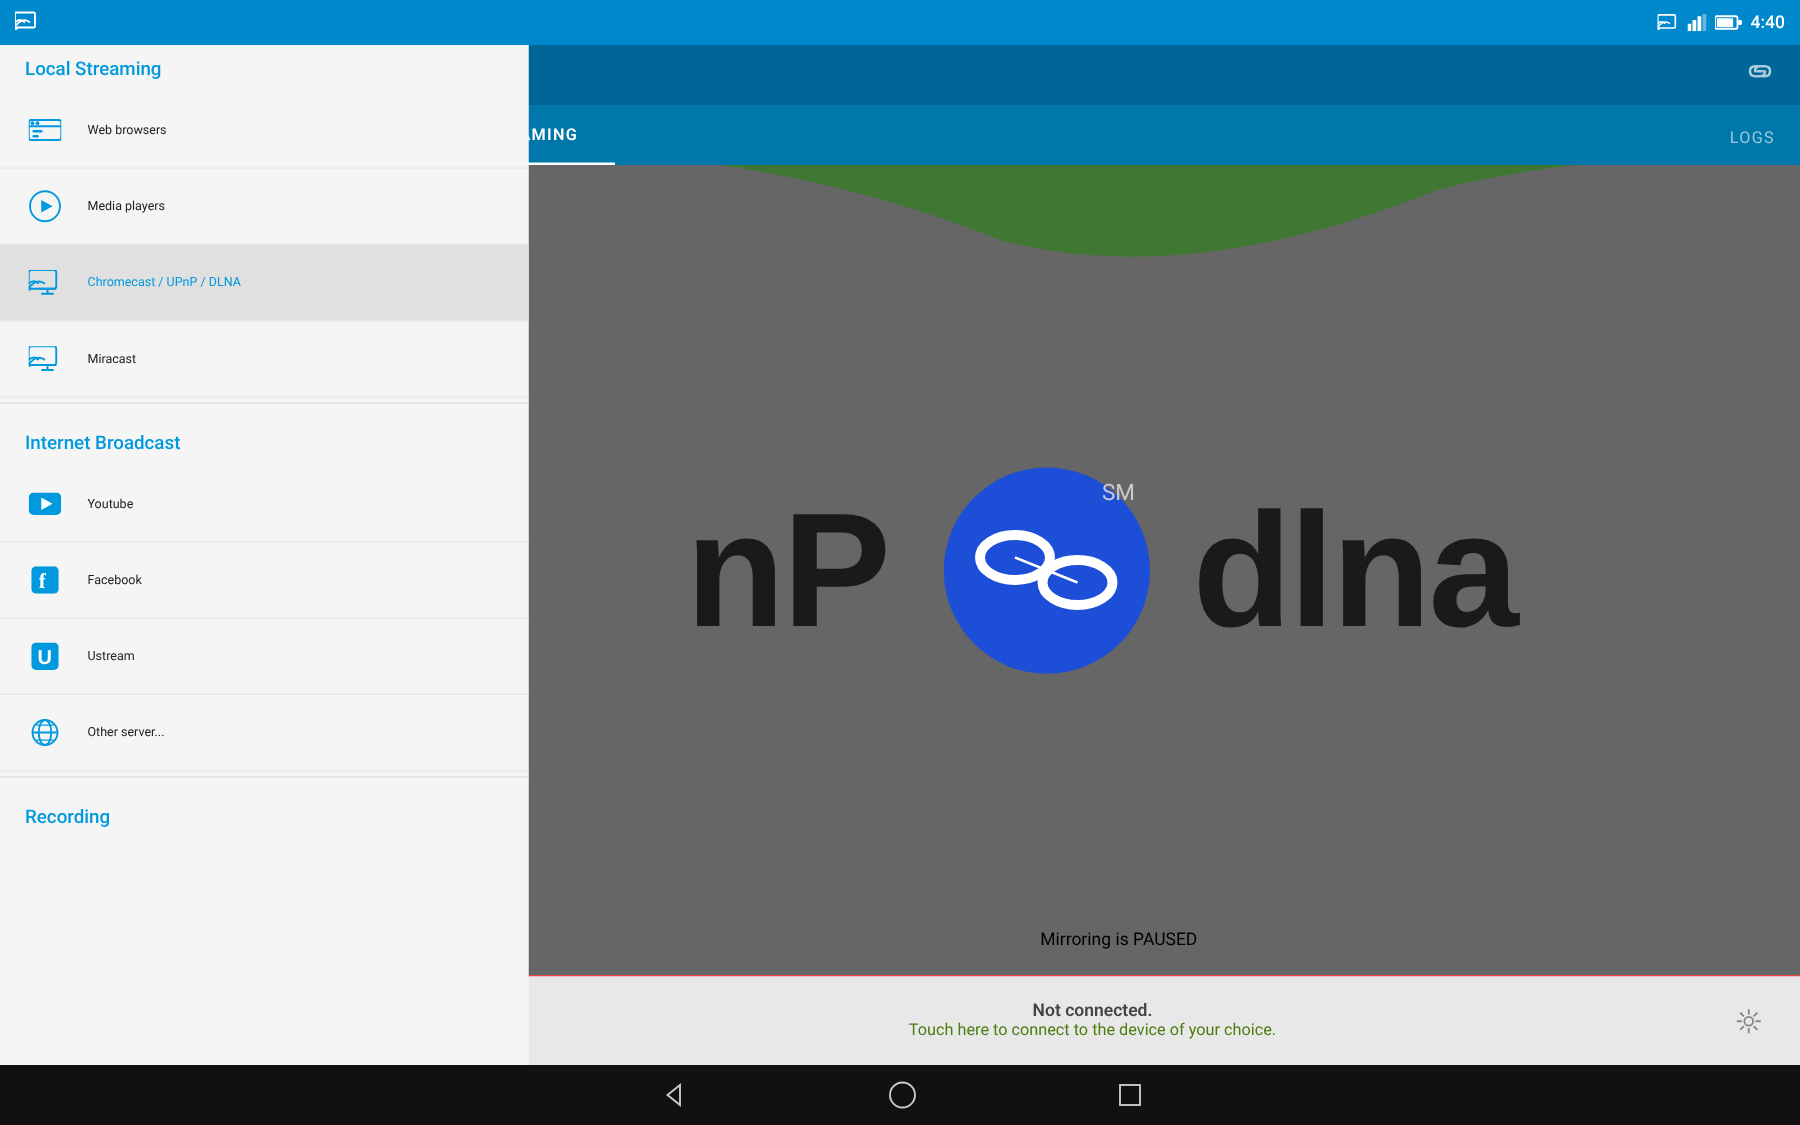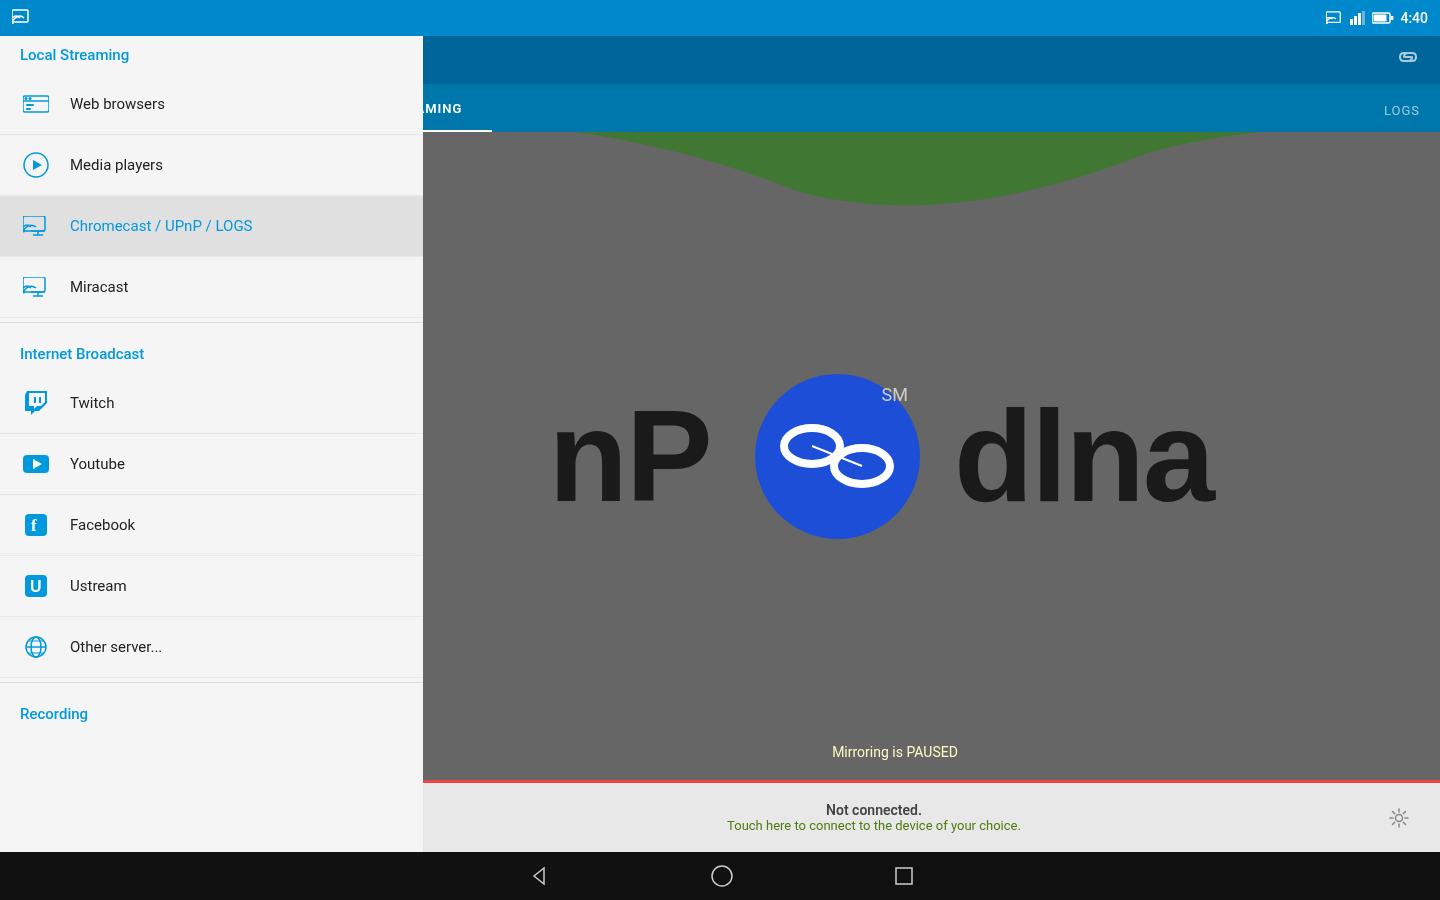--- a/index.html
+++ b/index.html
@@ -69,21 +69,21 @@
     .sidebar-item .item-icon {
       width: 32px;
       height: 32px;
       display: flex;
       align-items: center;
       justify-content: center;
       margin-right: 18px;
       flex-shrink: 0;
     }
     .sidebar-item .item-label {
-      font-size: 15px;
+      font-size: 10px;
       color: #222;
     }
     .sidebar-item.active .item-label {
       color: #0099dd;
     }
 
     .sidebar-divider {
       height: 1px;
       background: #ddd;
       margin: 4px 0;
@@ -165,34 +165,34 @@
       right: 0;
       height: 80px;
       overflow: hidden;
     }
 
     .mirroring-paused {
       position: absolute;
       bottom: 20px;
       left: 50%;
       transform: translateX(-50%);
-      color: #fef9c3;
+      color: #000000;
       font-size: 14px;
       white-space: nowrap;
     }
 
     
     .connection-bar {
       height: 72px;
       background: #e8e8e8;
       display: flex;
       align-items: center;
       padding: 0 20px;
       flex-shrink: 0;
-      border-top: 3px solid #ef4444;
+      border-top: 1px solid #ef4444;
     }
     .connection-text {
       flex: 1;
       text-align: center;
     }
     .connection-text .line1 {
       font-size: 14px;
       font-weight: 600;
       color: #444;
     }
@@ -308,21 +308,21 @@
       <svg width="26" height="20" viewBox="0 0 26 20" fill="#0099dd">
         <rect x="0" y="0" width="22" height="15" rx="2" stroke="#0099dd" stroke-width="1.5" fill="none"></rect>
         <path d="M0 11 Q4 7 8 11" stroke="#0099dd" stroke-width="1.5" fill="none"></path>
         <path d="M0 14.5 Q7 6 13 11" stroke="#0099dd" stroke-width="1.5" fill="none"></path>
         <circle cx="0.5" cy="15" r="1.5" fill="#0099dd"></circle>
         <line x1="8" y1="15" x2="22" y2="15" stroke="#0099dd" stroke-width="1.5"></line>
         <line x1="15" y1="15" x2="15" y2="19" stroke="#0099dd" stroke-width="1.5"></line>
         <line x1="10" y1="19" x2="20" y2="19" stroke="#0099dd" stroke-width="1.5"></line>
       </svg>
     </div>
-    <span class="item-label">Chromecast / UPnP / LOGS</span>
+    <span class="item-label">Chromecast / UPnP / DLNA</span>
   </div>
 
   <div class="sidebar-item">
     <div class="item-icon">
       <svg width="26" height="20" viewBox="0 0 26 20" fill="#0099dd">
         <rect x="0" y="0" width="22" height="15" rx="2" stroke="#0099dd" stroke-width="1.5" fill="none"></rect>
         <path d="M0 11 Q4 7 8 11" stroke="#0099dd" stroke-width="1.5" fill="none"></path>
         <path d="M0 14.5 Q7 6 13 11" stroke="#0099dd" stroke-width="1.5" fill="none"></path>
         <circle cx="0.5" cy="15" r="1.5" fill="#0099dd"></circle>
         <line x1="8" y1="15" x2="22" y2="15" stroke="#0099dd" stroke-width="1.5"></line>
@@ -330,30 +330,20 @@
         <line x1="10" y1="19" x2="20" y2="19" stroke="#0099dd" stroke-width="1.5"></line>
       </svg>
     </div>
     <span class="item-label">Miracast</span>
   </div>
 
   <div class="sidebar-divider"></div>
 
   <div class="sidebar-section-label">Internet Broadcast</div>
 
-  <div class="sidebar-item">
-    <div class="item-icon">
-      <svg width="22" height="24" viewBox="0 0 22 24" fill="#0099dd">
-        <path d="M2,0 L0,4 L0,20 L6,20 L6,24 L10,20 L14,20 L22,12 L22,0 Z M20,11 L16,15 L12,15 L9,18 L9,15 L4,15 L4,2 L20,2 Z" fill="#0099dd"></path>
-        <rect x="9" y="6" width="2" height="6" fill="#0099dd"></rect>
-        <rect x="14" y="6" width="2" height="6" fill="#0099dd"></rect>
-      </svg>
-    </div>
-    <span class="item-label">Twitch</span>
-  </div>
 
   <div class="sidebar-item">
     <div class="item-icon">
       <svg width="26" height="18" viewBox="0 0 26 18" fill="#0099dd">
         <rect x="0" y="0" width="26" height="18" rx="4" fill="#0099dd"></rect>
         <polygon points="10,4 10,14 19,9" fill="white"></polygon>
       </svg>
     </div>
     <span class="item-label">Youtube</span>
   </div>

